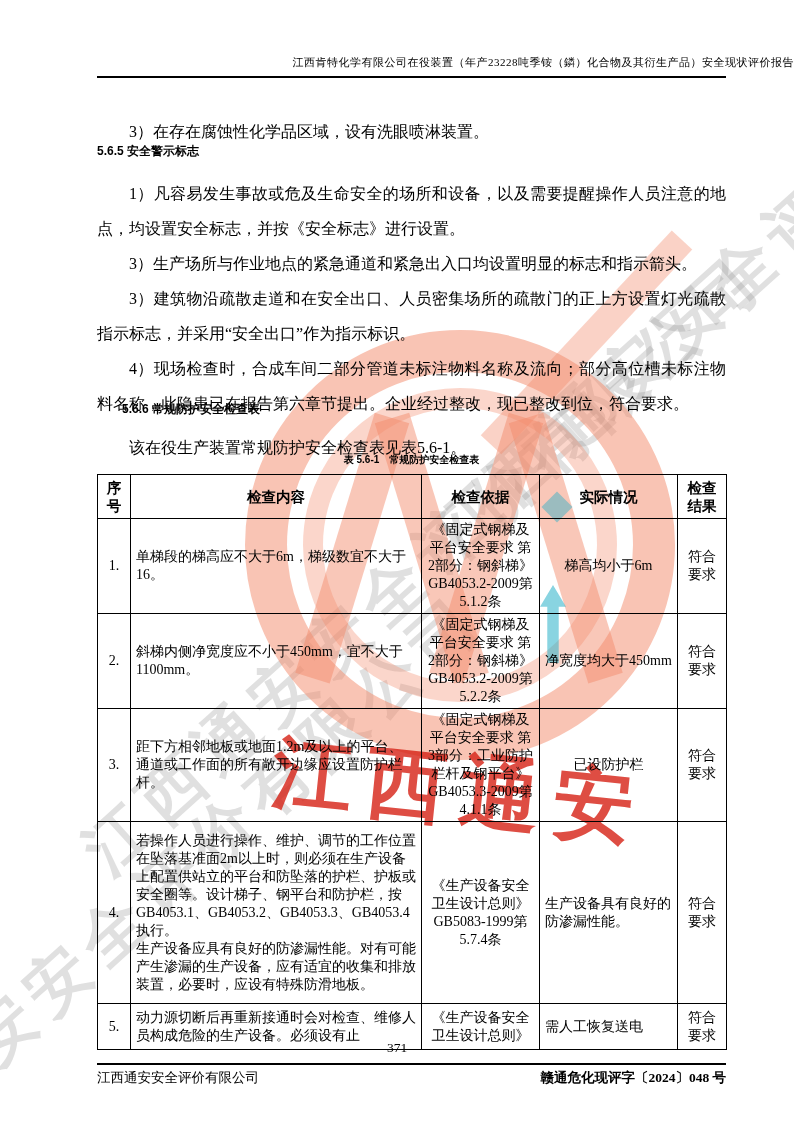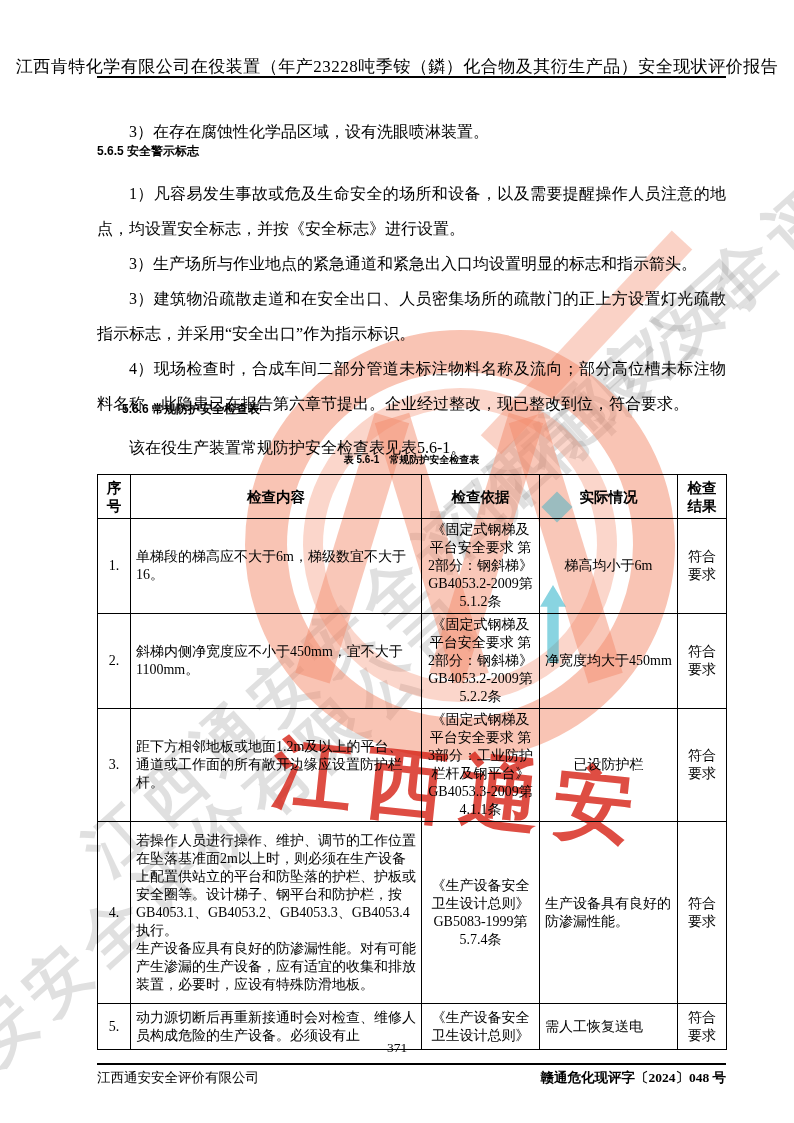--- a/index.html
+++ b/index.html
@@ -38,22 +38,22 @@
   .wm-gray.g3 { left:330px;  top:200px; }
   .wm-red {
     position:absolute; left:272px; top:738px; white-space:nowrap;
     font-family:"Liberation Sans", sans-serif; font-weight:bold;
     font-size:80px; letter-spacing:14px; color:rgba(214,32,20,0.80);
     transform:rotate(6deg);
   }
   
   .content { position:absolute; inset:0; z-index:2; }
   .hdr-title {
-    position:absolute; top:55px; left:0; right:0; text-align:center;
-    font-size:17px; letter-spacing:0.5px;
+    position:absolute; top:55px; left:0; right:0; text-align:right;
+    font-size:11px; letter-spacing:0.5px;
   }
   .hdr-rule { position:absolute; top:76px; left:97px; width:629px; height:2px; background:#000; }
   .blk { position:absolute; left:97px; width:629px; }
   .body-p { font-size:16px; line-height:35px; text-align:justify; text-indent:2em; }
   .h-sec { font-family:"Liberation Sans", sans-serif; font-weight:bold; font-size:12px; line-height:26px; }
   .tbl-caption { text-align:center; font-weight:bold; font-size:10px; font-family:"Liberation Sans", sans-serif; }
   table.chk {
     border-collapse:collapse; table-layout:fixed; width:629px;
     font-size:14px; line-height:18px;
   }

